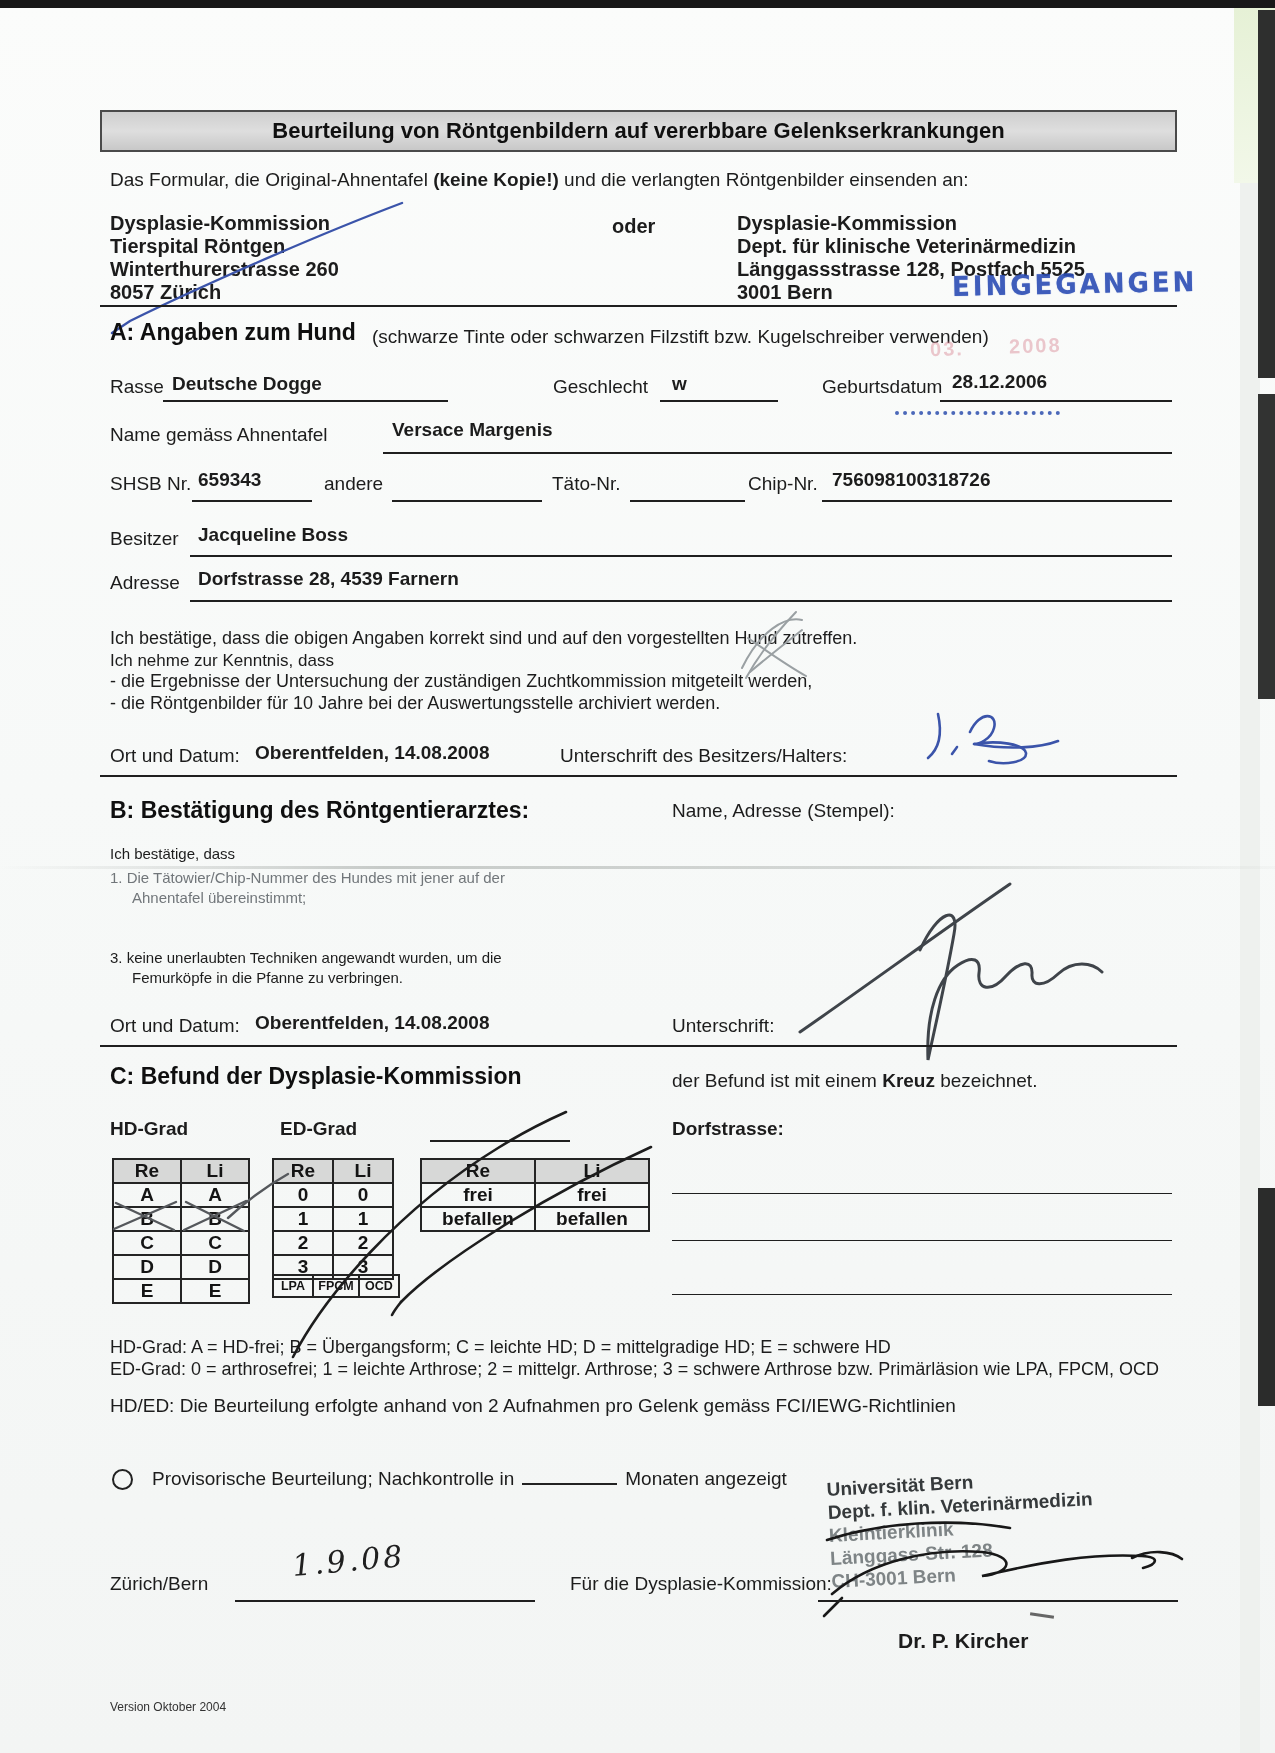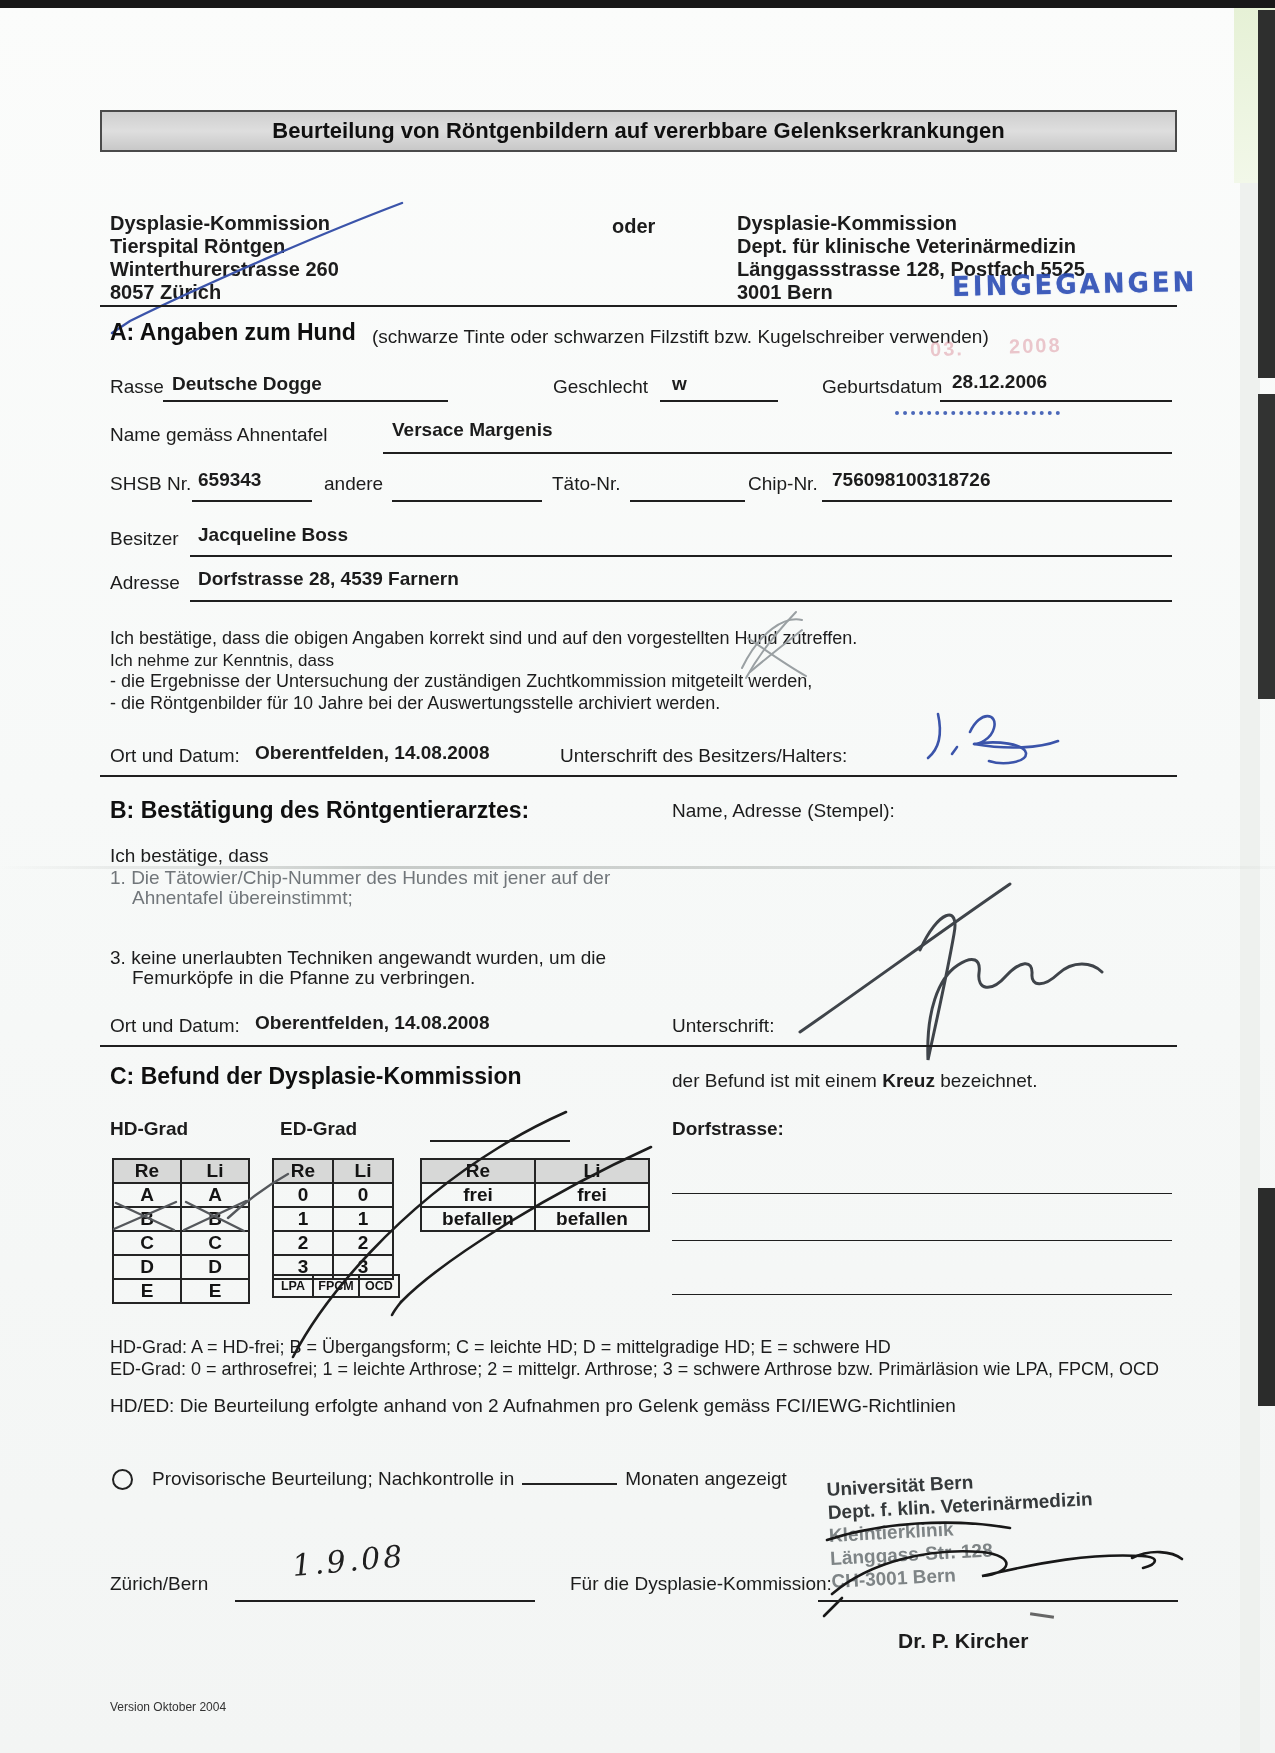--- a/index.html
+++ b/index.html
@@ -2,21 +2,21 @@
 <html><head>
 <meta charset="utf-8">
 <style>
   html,body{margin:0;padding:0;background:#e8e8e8}
   #page{position:relative;width:1275px;height:1753px;overflow:hidden;
         background:linear-gradient(180deg,#fbfcfb 0%,#f7f9f8 45%,#f3f5f4 100%);
         font-family:"Liberation Sans",sans-serif;color:#1c1c1c}
   .abs{position:absolute}
   .t{position:absolute;font:19px/1.2 "Liberation Sans",sans-serif;color:#1c1c1c;white-space:nowrap}
   .b{font-weight:bold}
-  .s{font-size:19px}
+  .s{font-size:15px}
   .h{position:absolute;font:bold 23px/1.1 "Liberation Sans",sans-serif;color:#0f0f0f;white-space:nowrap}
   .rule{position:absolute;height:0;border-bottom:2px solid #1f1f1f}
   .thin{border-bottom-width:1.5px}
   .al div{font:bold 20px/23px "Liberation Sans",sans-serif;white-space:nowrap}
   .stampline div{font:bold 19px/22px "Liberation Sans",sans-serif;white-space:nowrap}
   .grid{position:absolute;border-collapse:collapse}
   .grid td{border:2px solid #242424;text-align:center;vertical-align:middle;
            font:bold 19px "Liberation Sans",sans-serif;color:#141414;padding:0}
   .grid td.hdr{background:#d7d8d7}
   .titlebar{position:absolute;left:100px;top:110px;width:1077px;height:42px;
@@ -51,20 +51,23 @@
   <div class="abs" style="left:1234px;top:8px;width:41px;height:175px;background:linear-gradient(180deg,#e6f1d6,#f2f8e9)"></div>
   <div class="abs" style="left:1258px;top:10px;width:17px;height:368px;background:#2e2f2e"></div>
   <div class="abs" style="left:1258px;top:394px;width:17px;height:305px;background:#323332"></div>
   <div class="abs" style="left:1258px;top:1188px;width:17px;height:218px;background:#2b2c2b"></div>
   <div class="crease"></div>
 
   <div class="titlebar">
     <span>Beurteilung von Röntgenbildern auf vererbbare Gelenkserkrankungen</span>
   </div>
 
+  <div class="t" style="left:110px;top:169px">
+    <span>Das Formular, die Original-Ahnentafel </span><span class="b">(keine Kopie!)</span><span> und die verlangten Röntgenbilder einsenden an:</span>
+  </div>
 
   <div class="abs al" style="left:110px;top:212px">
     <div>Dysplasie-Kommission</div>
     <div>Tierspital Röntgen</div>
     <div>Winterthurerstrasse 260</div>
     <div>8057 Zürich</div>
   </div>
   <div class="t b" style="left:612px;top:214px;font-size:20px">oder</div>
   <div class="abs al" style="left:737px;top:212px">
     <div>Dysplasie-Kommission</div>

